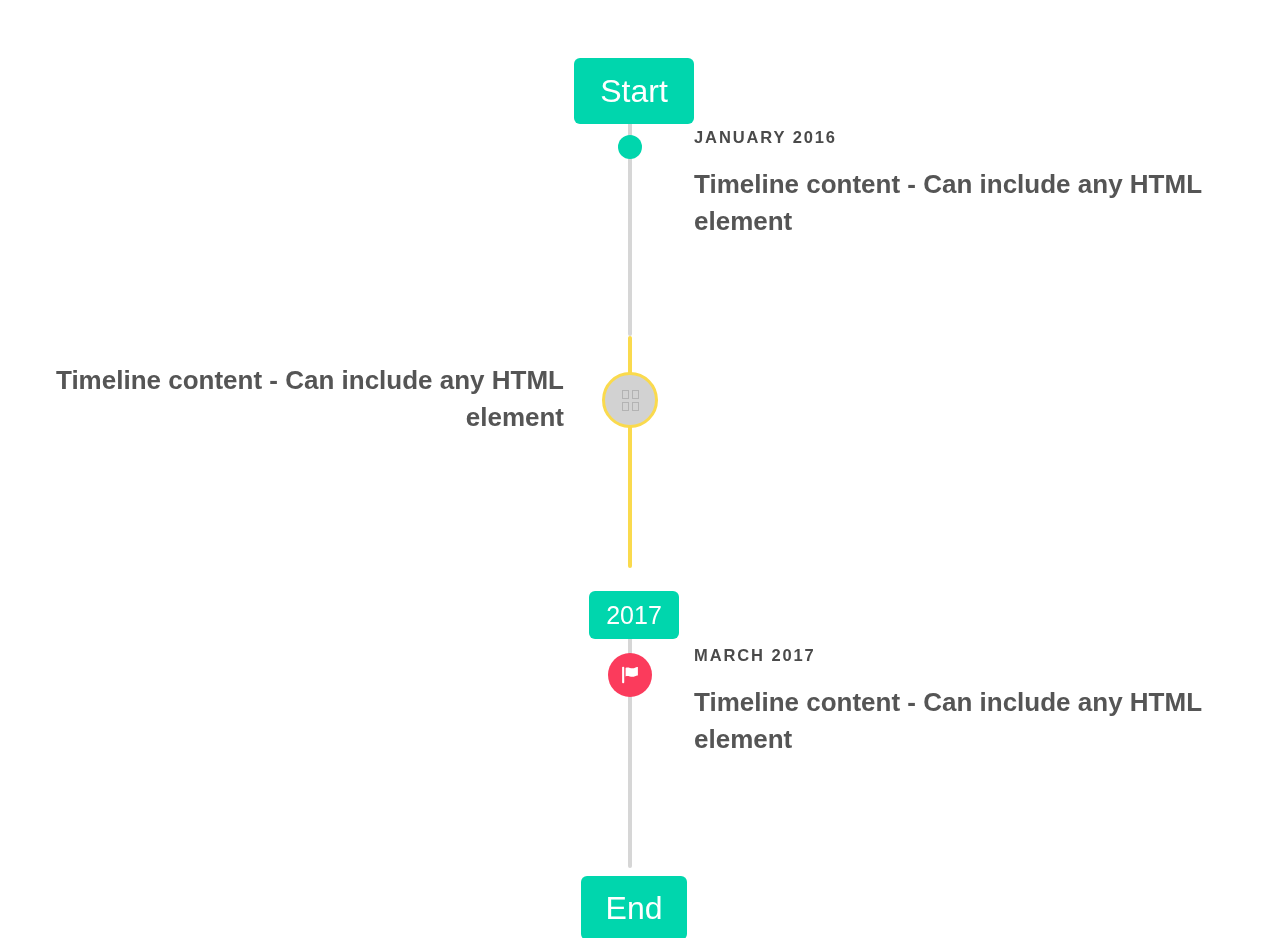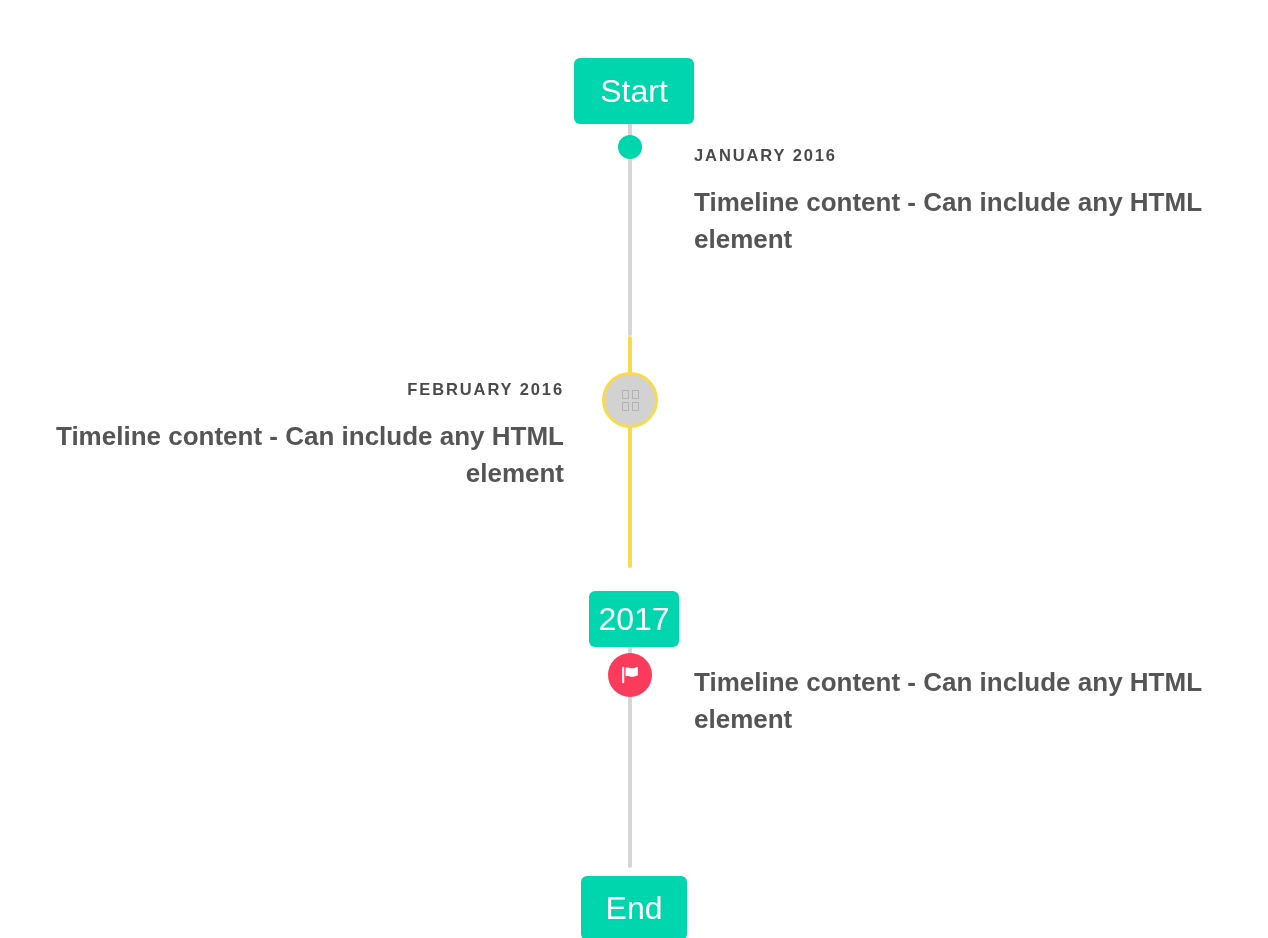--- a/index.html
+++ b/index.html
@@ -47,22 +47,22 @@
   }
   .badge-start {
     top: 30px;
     width: 120px;
     height: 66px;
     font-size: 32px;
   }
   .badge-mid {
     top: 563px;
     width: 90px;
-    height: 56px;
-    font-size: 32px;
+    height: 48px;
+    font-size: 25px;
   }
   .badge-end {
     top: 848px;
     width: 106px;
     height: 64px;
     font-size: 32px;
   }
 
   
   .event {
@@ -72,21 +72,20 @@
     display: flex;
   }
 
   .event-jan   { top: 128px; }
   .event-feb   { top: 362px; }
   .event-mar   { top: 646px; }
 
   .content {
     position: absolute;
     width: 540px;
-    margin-top: 18px;
   }
   .content-right {
     left: 694px;
     text-align: left;
   }
   .content-left {
     left: 24px;
     width: 540px;
     text-align: right;
   }
@@ -180,36 +179,36 @@
   <div class="marker marker-icon-big">
     <span class="glyph-placeholder">
       <span></span>
         <span></span>
         <span></span>
         <span></span>
     </span>
   </div>
   <div class="event event-feb">
     <div class="content content-left">
-      <div class="event-date">FEBRUARY 2016</div>
       <div class="event-body">Timeline content - Can include any HTML element</div>
     </div>
   </div>
 
   <div class="badge badge-mid">2017</div>
 
   <div class="marker marker-flag">
     <svg class="flag-icon" width="22" height="22" viewBox="0 0 24 24">
       <rect x="3.4" y="3" width="2.3" height="18" rx="1" fill="#ffffff"></rect>
       <path d="M7.2 4.3 C10 2.9 13.2 5.5 16.2 4.5 C18 3.9 19.4 3.3 20.6 3.3
                L20.6 12.6 C19.2 12.6 17.8 13.3 16.2 13.8
                C13.2 14.8 10 12.3 7.2 13.6 Z" fill="#ffffff"></path>
     </svg>
   </div>
   <div class="event event-mar">
     <div class="content content-right">
+      <div class="event-date">MARCH 2017</div>
       <div class="event-body">Timeline content - Can include any HTML element</div>
     </div>
   </div>
 
   <div class="badge badge-end">End</div>
 
 </div>
 
 </body></html>

